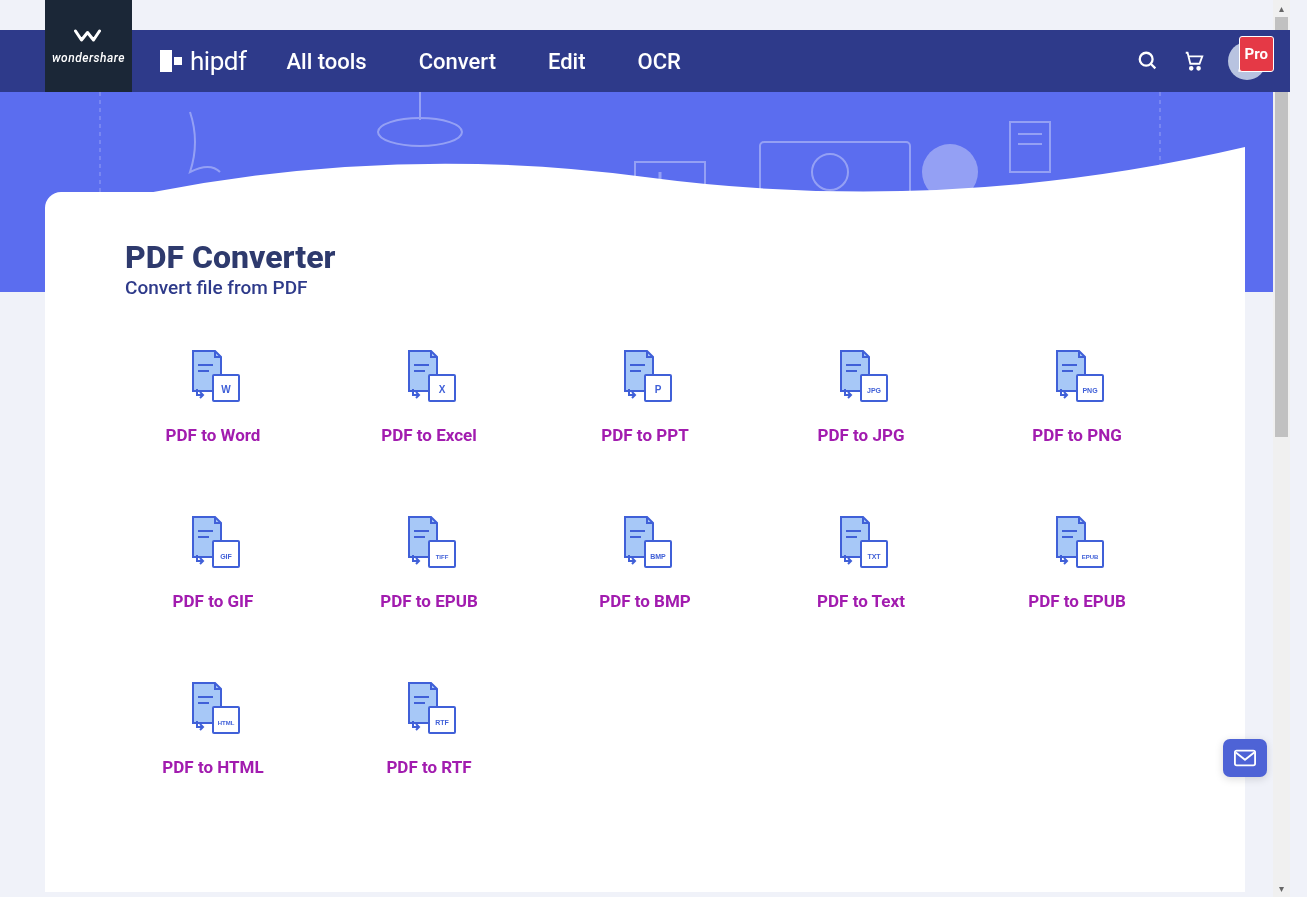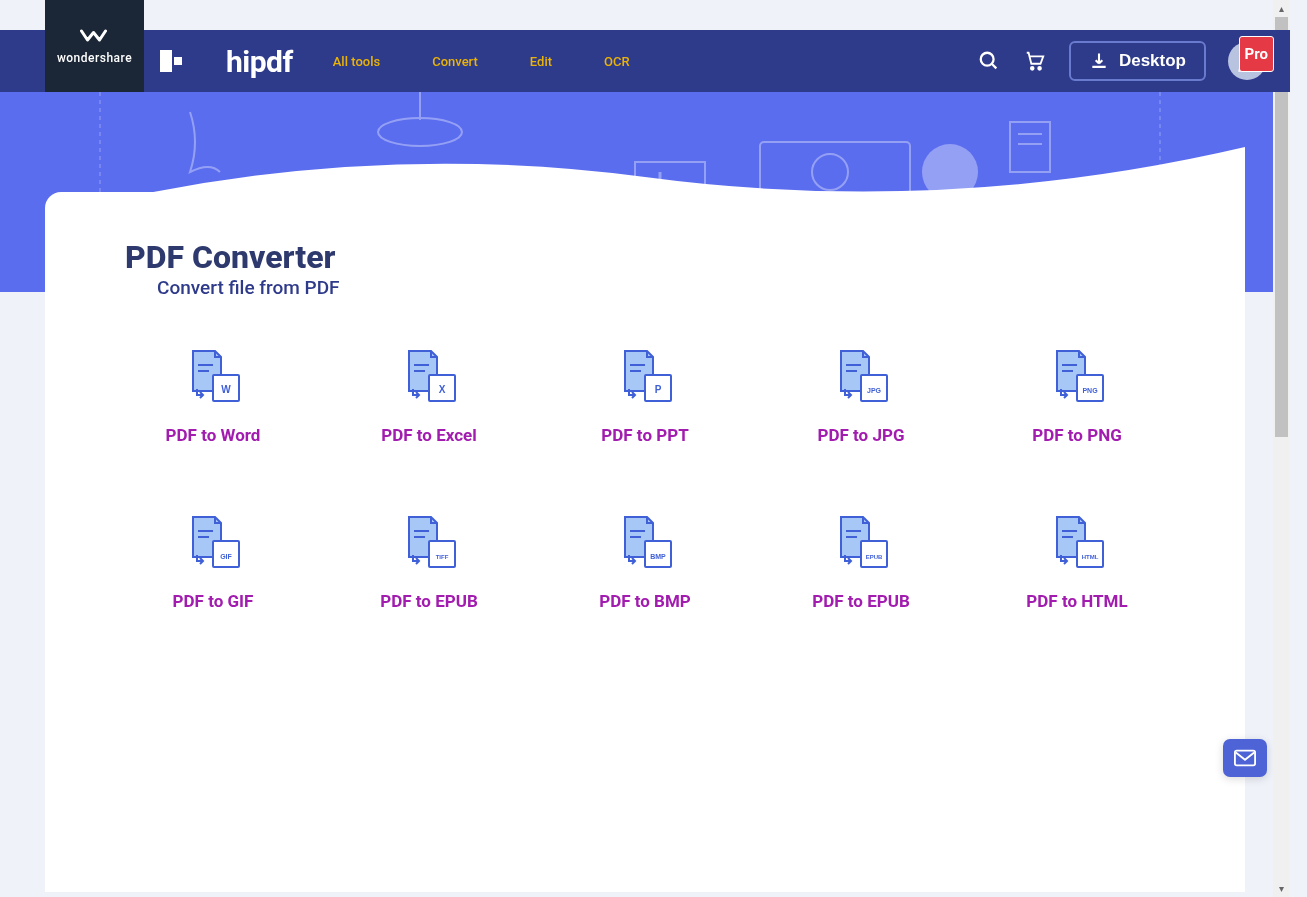--- a/index.html
+++ b/index.html
@@ -1,26 +1,26 @@
 <!DOCTYPE html>
 <html><head>
 <meta charset="utf-8">
 <style>
 * { margin: 0; padding: 0; box-sizing: border-box; }
 body { font-family: -apple-system, BlinkMacSystemFont, "Segoe UI", Roboto, "Helvetica Neue", Arial, sans-serif; background: #f0f2f9; color: #2e3a6d; overflow-x: hidden; }
 .viewport { width: 1290px; height: 897px; position: relative; overflow-y: auto; overflow-x: hidden; background: #f0f2f9; }
-.brand-box { position: absolute; top: 0; left: 45px; width: 99px; height: 92px; background: #1b2737; display: flex; flex-direction: column; align-items: center; justify-content: center; z-index: 20; color: #fff; }
+.brand-box { position: absolute; top: 0; left: 45px; width: 87px; height: 92px; background: #1b2737; display: flex; flex-direction: column; align-items: center; justify-content: center; z-index: 20; color: #fff; font-style: italic; }
 .brand-box svg { width: 30px; height: 20px; margin-bottom: 4px; }
 .brand-box .brand-text { font-size: 12px; letter-spacing: .5px; font-weight: 500; }
 .topbar { height: 30px; background: #f0f2f9; }
 .navbar { height: 62px; background: #2e3a8a; display: flex; align-items: center; padding: 0 24px 0 160px; position: relative; z-index: 10; }
 .logo-area { display: flex; align-items: center; gap: 8px; color: #fff; margin-right: 40px; cursor: pointer; }
-.logo-area .logo-text { font-size: 30px; font-weight: 700; letter-spacing: -0.5px; margin-left: 36px; }
+.logo-area .logo-text { font-size: 26px; font-weight: 400; letter-spacing: -0.5px; }
 .nav-links { display: flex; gap: 52px; }
-.nav-link { color: #eab308; font-size: 13px; font-weight: 500; cursor: pointer; }
+.nav-link { color: #ffffff; font-size: 22px; font-weight: 500; cursor: pointer; }
 .nav-right { margin-left: auto; display: flex; align-items: center; gap: 22px; }
 .icon-btn { width: 24px; height: 24px; display: flex; align-items: center; justify-content: center; cursor: pointer; color: #fff; }
 .desktop-btn { display: flex; align-items: center; gap: 10px; padding: 8px 18px; border: 2px solid #6a7bcf; border-radius: 6px; color: #fff; font-weight: 700; font-size: 17px; cursor: pointer; background: transparent; }
 .avatar-wrap { position: relative; cursor: pointer; }
 .avatar { width: 38px; height: 38px; border-radius: 50%; background: #b8c3e0; display: flex; align-items: center; justify-content: center; }
 .pro-badge { position: absolute; top: -6px; right: -8px; background: #e53946; color: #fff; font-size: 15px; font-weight: 700; padding: 8px 5px; border-radius: 3px; border: 1px solid #fff; }
 .hero { height: 200px; background: #5b6def; position: relative; overflow: visible; }
 .hero svg.deco { position: absolute; top: 0; left: 0; width: 100%; height: 100%; opacity: 0.35; }
 .card { position: relative; margin: -100px 45px 40px 45px; background: #fff; border-radius: 16px 16px 0 0; padding: 46px 80px 60px 80px; min-height: 700px; }
 .card::before {
@@ -30,21 +30,21 @@
   left: 0;
   right: 0;
   height: 120px;
   background: #fff;
   border-radius: 50% 50% 0 0 / 100% 100% 0 0;
   z-index: -1;
 }
 .card-curve { position: absolute; top: -55px; left: 0; width: 100%; height: 120px; }
 .card-inner { position: relative; z-index: 2; }
 .page-title { font-size: 32px; font-weight: 800; color: #2e3a6d; }
-.page-subtitle { font-size: 19px; color: #2e3a8a; font-weight: 500; margin-bottom: 50px; margin-left: 32px; }
+.page-subtitle { font-size: 19px; color: #2e3a8a; font-weight: 500; margin-bottom: 50px; }
 .tools-grid { display: grid; grid-template-columns: repeat(5, 1fr); gap: 70px 40px; }
 .tool { display: flex; flex-direction: column; align-items: center; cursor: pointer; }
 .tool-icon { width: 60px; height: 58px; margin-bottom: 18px; position: relative; }
 .tool-label { font-size: 17px; font-weight: 700; color: #a21caf; text-align: center; }
 .fab { position: fixed; bottom: 120px; right: 40px; width: 44px; height: 38px; background: #4e63d6; border-radius: 7px; display: flex; align-items: center; justify-content: center; cursor: pointer; box-shadow: 0 2px 8px rgba(0,0,0,0.15); }
 .fab svg { width: 22px; height: 18px; }
 .scrollbar-right { position: absolute; right: 0; top: 0; bottom: 0; width: 17px; background: #f0f0f0; }
 .scrollbar-thumb { position: absolute; right: 2px; top: 17px; width: 13px; height: 420px; background: #c1c1c1; border-radius: 0; }
 .scrollbar-arrow { position: absolute; right: 0; width: 17px; height: 17px; display: flex; align-items: center; justify-content: center; color: #666; font-size: 10px; }
 .scrollbar-arrow.up { top: 0; }
@@ -93,26 +93,20 @@
             <line x1="20" y1="20" x2="15" y2="15"></line>
         </svg>
       </div>
       <div class="icon-btn">
         <svg width="22" height="22" viewBox="0 0 24 24" fill="none" stroke="currentColor" stroke-width="2">
           <path d="M3 3h2l3 12h10l3-8H6"></path>
             <circle cx="9" cy="20" r="1.5" fill="currentColor"></circle>
             <circle cx="17" cy="20" r="1.5" fill="currentColor"></circle>
         </svg>
       </div>
-      <button class="desktop-btn">
-        <svg width="20" height="20" viewBox="0 0 24 24" fill="none" stroke="currentColor" stroke-width="2.5">
-          <path d="M12 3v12m0 0l-4-4m4 4l4-4M4 19h16"></path>
-        </svg>
-        <span>Desktop</span>
-      </button>
       <div class="avatar-wrap">
         <div class="avatar">
           <svg width="26" height="26" viewBox="0 0 24 24" fill="#fff">
             <circle cx="12" cy="8" r="4"></circle>
               <path d="M4 22c0-5 4-8 8-8s8 3 8 8z"></path>
           </svg>
         </div>
         <span class="pro-badge">Pro</span>
       </div>
     </div>
@@ -252,35 +246,59 @@
             <div class="tool-label">PDF to BMP</div>
           </div>
           <div class="tool">
             <div class="tool-icon"><svg class="doc-svg" viewBox="0 0 60 58">
                 <path class="main-doc" d="M10 2 h22 l6 6 v34 h-28 z"></path>
                 <path d="M32 2 v6 h6" fill="none" stroke="#4060d8" stroke-width="2"></path>
                 <line class="lines" x1="15" y1="16" x2="30" y2="16"></line>
                 <line class="lines" x1="15" y1="22" x2="26" y2="22"></line>
                 <path class="arrow" d="M14 46 v6 h6 m-3 -3 l3 3 l-3 3" transform="translate(0,-6)"></path>
                 <rect class="overlay-doc" x="30" y="26" width="26" height="26" rx="1"></rect>
+                <text class="label-text" x="43" y="44" text-anchor="middle" style="font-size:7px">TXT</text>
+              </svg></div>
+            <div class="tool-label">PDF to Text</div>
+          </div>
+          <div class="tool">
+            <div class="tool-icon"><svg class="doc-svg" viewBox="0 0 60 58">
+                <path class="main-doc" d="M10 2 h22 l6 6 v34 h-28 z"></path>
+                <path d="M32 2 v6 h6" fill="none" stroke="#4060d8" stroke-width="2"></path>
+                <line class="lines" x1="15" y1="16" x2="30" y2="16"></line>
+                <line class="lines" x1="15" y1="22" x2="26" y2="22"></line>
+                <path class="arrow" d="M14 46 v6 h6 m-3 -3 l3 3 l-3 3" transform="translate(0,-6)"></path>
+                <rect class="overlay-doc" x="30" y="26" width="26" height="26" rx="1"></rect>
                 <text class="label-text" x="43" y="44" text-anchor="middle" style="font-size:6px">EPUB</text>
               </svg></div>
             <div class="tool-label">PDF to EPUB</div>
           </div>
           <div class="tool">
             <div class="tool-icon"><svg class="doc-svg" viewBox="0 0 60 58">
                 <path class="main-doc" d="M10 2 h22 l6 6 v34 h-28 z"></path>
                 <path d="M32 2 v6 h6" fill="none" stroke="#4060d8" stroke-width="2"></path>
                 <line class="lines" x1="15" y1="16" x2="30" y2="16"></line>
                 <line class="lines" x1="15" y1="22" x2="26" y2="22"></line>
                 <path class="arrow" d="M14 46 v6 h6 m-3 -3 l3 3 l-3 3" transform="translate(0,-6)"></path>
                 <rect class="overlay-doc" x="30" y="26" width="26" height="26" rx="1"></rect>
                 <text class="label-text" x="43" y="44" text-anchor="middle" style="font-size:6px">HTML</text>
               </svg></div>
             <div class="tool-label">PDF to HTML</div>
+          </div>
+          <div class="tool">
+            <div class="tool-icon"><svg class="doc-svg" viewBox="0 0 60 58">
+                <path class="main-doc" d="M10 2 h22 l6 6 v34 h-28 z"></path>
+                <path d="M32 2 v6 h6" fill="none" stroke="#4060d8" stroke-width="2"></path>
+                <line class="lines" x1="15" y1="16" x2="30" y2="16"></line>
+                <line class="lines" x1="15" y1="22" x2="26" y2="22"></line>
+                <path class="arrow" d="M14 46 v6 h6 m-3 -3 l3 3 l-3 3" transform="translate(0,-6)"></path>
+                <rect class="overlay-doc" x="30" y="26" width="26" height="26" rx="1"></rect>
+                <text class="label-text" x="43" y="44" text-anchor="middle" style="font-size:7px">RTF</text>
+              </svg></div>
+            <div class="tool-label">PDF to RTF</div>
           </div>
         </div>
     </div>
   </div>
 
   <div class="fab">
     <svg viewBox="0 0 24 18" fill="none" stroke="#fff" stroke-width="2">
       <rect x="1" y="1" width="22" height="16" rx="2"></rect>
       <path d="M2 3l10 8 10-8"></path>
     </svg>

